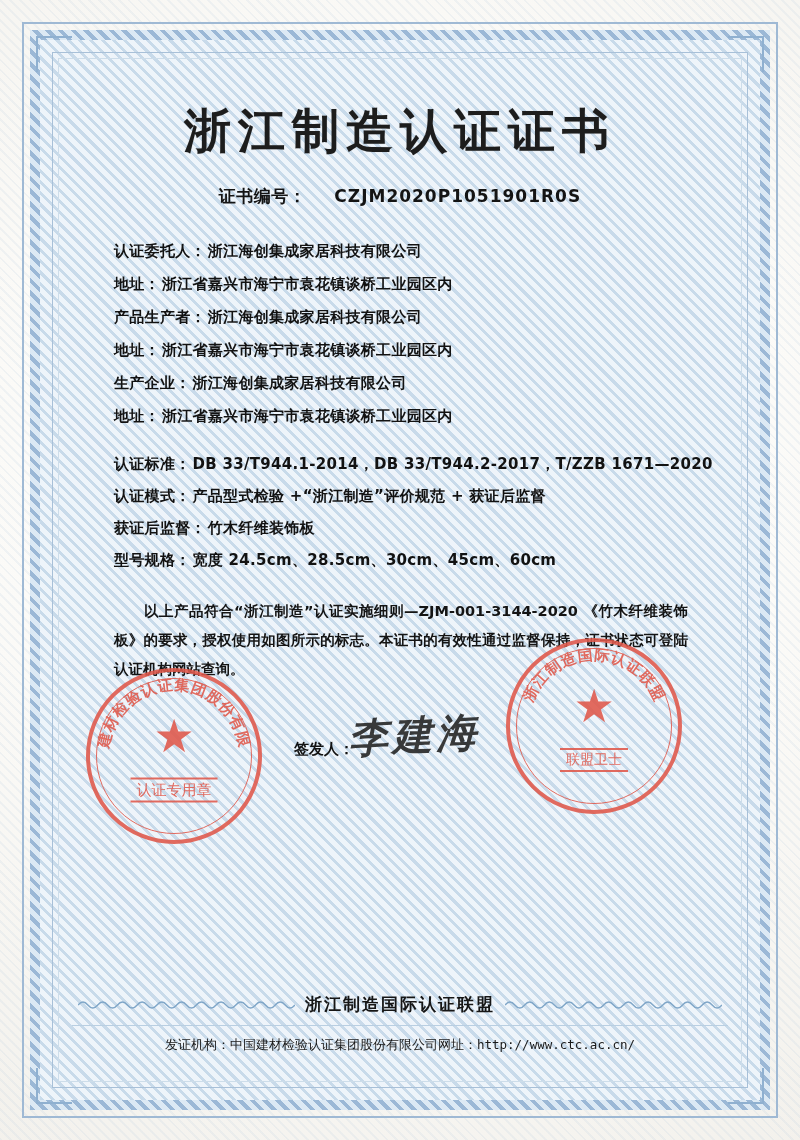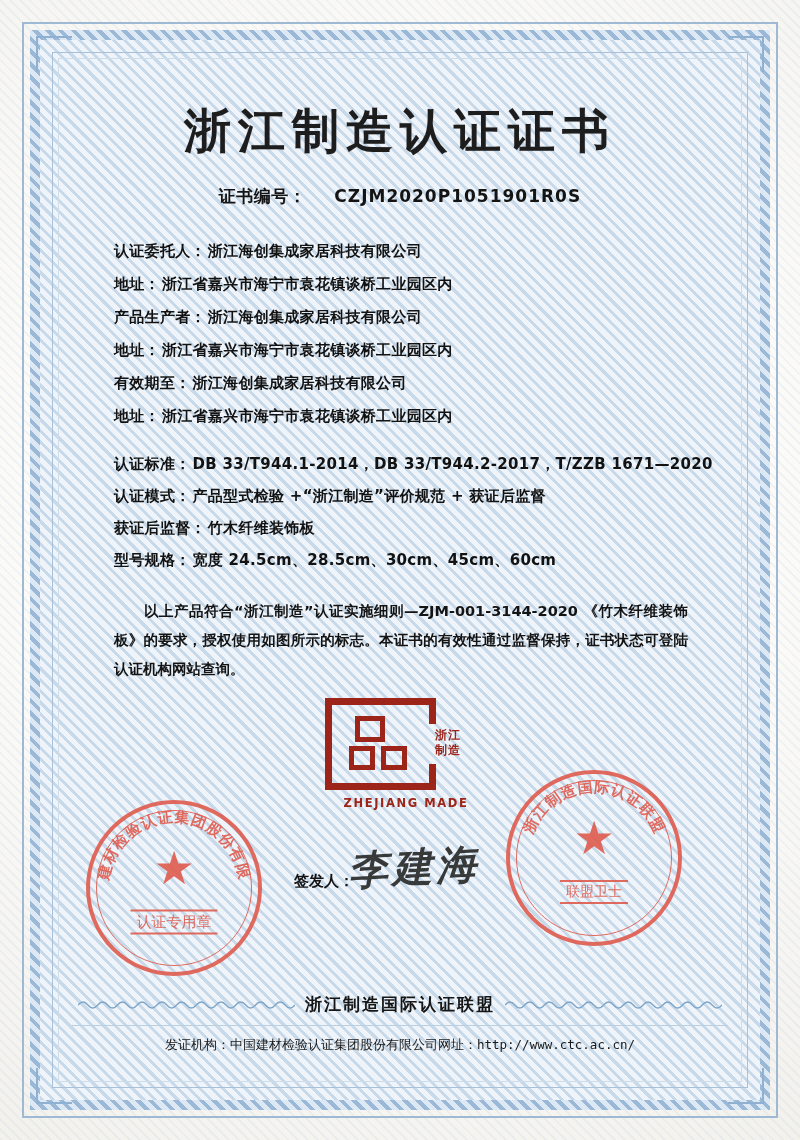--- a/index.html
+++ b/index.html
@@ -232,21 +232,21 @@
       <div class="row">
         <span class="lbl">地址：</span><span class="val">浙江省嘉兴市海宁市袁花镇谈桥工业园区内</span>
       </div>
       <div class="row">
         <span class="lbl">产品生产者：</span><span class="val">浙江海创集成家居科技有限公司</span>
       </div>
       <div class="row">
         <span class="lbl">地址：</span><span class="val">浙江省嘉兴市海宁市袁花镇谈桥工业园区内</span>
       </div>
       <div class="row">
-        <span class="lbl">有效期至：</span><span class="val">浙江海创集成家居科技有限公司</span>
+        <span class="lbl">生产企业：</span><span class="val">浙江海创集成家居科技有限公司</span>
       </div>
       <div class="row">
         <span class="lbl">地址：</span><span class="val">浙江省嘉兴市海宁市袁花镇谈桥工业园区内</span>
       </div>
     </div>
 
     <div class="fields block2">
       <div class="row">
         <span class="lbl">认证标准：</span><span class="val">DB 33/T944.1-2014，DB 33/T944.2-2017，T/ZZB 1671—2020</span>
       </div>
@@ -256,30 +256,20 @@
       <div class="row">
         <span class="lbl">获证后监督：</span><span class="val">竹木纤维装饰板</span>
       </div>
       <div class="row">
         <span class="lbl">型号规格：</span><span class="val">宽度 24.5cm、28.5cm、30cm、45cm、60cm</span>
       </div>
     </div>
 
     <div class="para">以上产品符合“浙江制造”认证实施细则—ZJM-001-3144-2020 《竹木纤维装饰板》的要求，授权使用如图所示的标志。本证书的有效性通过监督保持，证书状态可登陆认证机构网站查询。</div>
 
-    <div class="logo-wrap">
-      <div class="logo">
-        <div class="mark"></div>
-        <div class="sq1"></div>
-        <div class="sq2"></div>
-        <div class="sq3"></div>
-        <div class="cn">浙江制造</div>
-        <div class="en">ZHEJIANG MADE</div>
-      </div>
-    </div>
 
 
     <div class="sign-zone">
 
       <div class="seal left">
         <div class="ring"></div>
         <svg class="arc" viewBox="0 0 168 168">
           <defs>
               <path id="arcL" d="M 18,84 A 66,66 0 1 1 150,84"></path>
             </defs>

